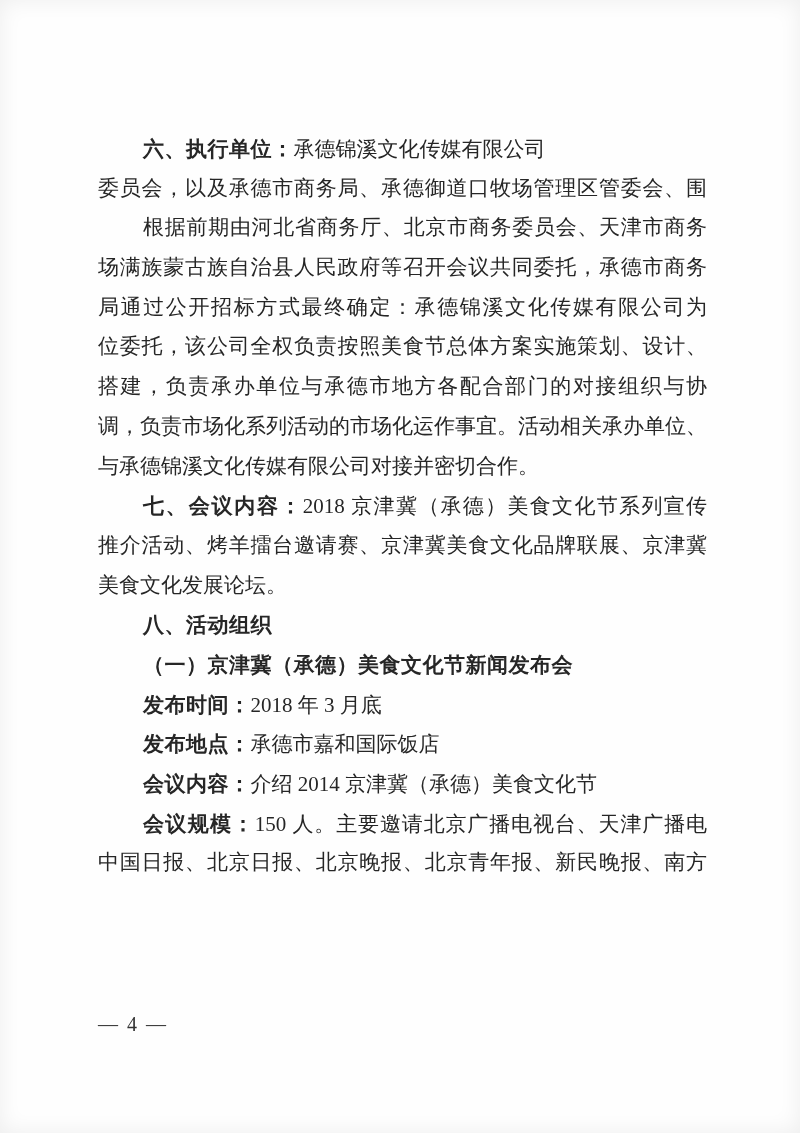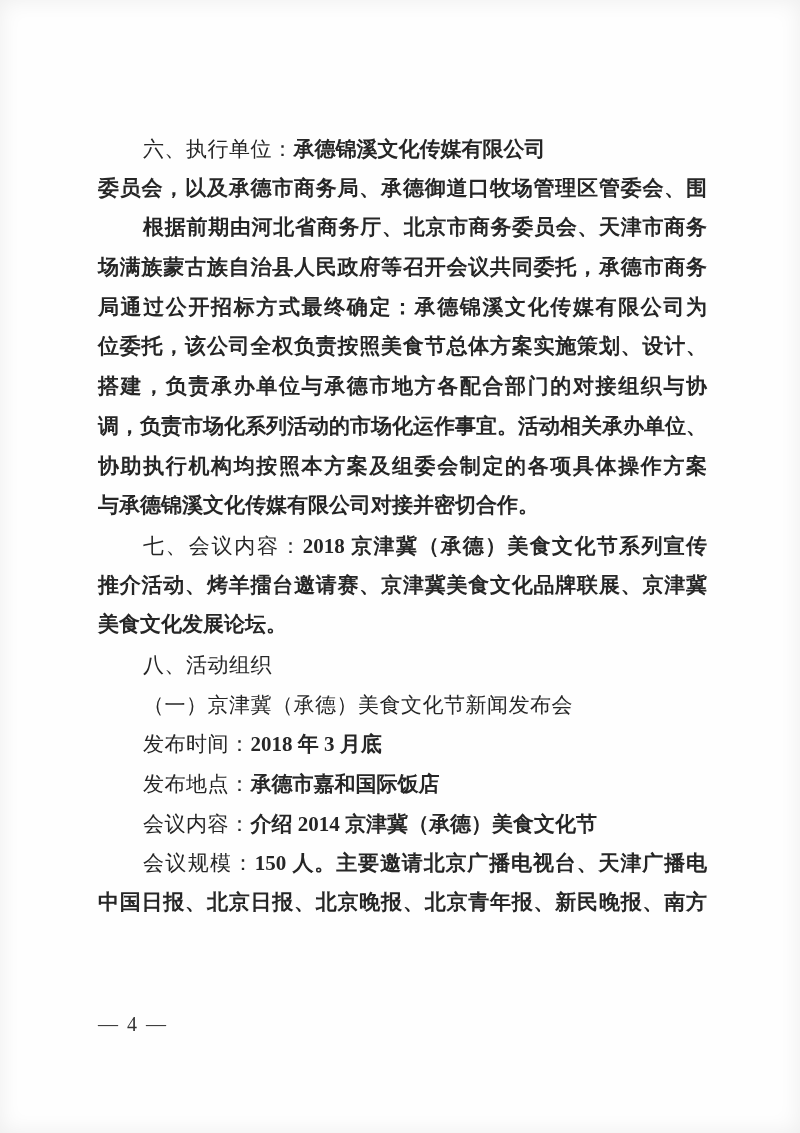--- a/index.html
+++ b/index.html
@@ -36,26 +36,26 @@
     text-align: justify;
     text-align-last: justify;
   }
   .line.indent {
     padding-left: 45px;
   }
   .line.indent.j {
     
   }
   .seg-b {
-    font-weight: normal;
+    font-weight: bold;
     font-family: "Liberation Sans", "DejaVu Sans", sans-serif;
     letter-spacing: 0.5px;
   }
   .seg-r {
-    font-weight: bold;
+    font-weight: normal;
   }
   .footer {
     position: absolute;
     left: 98px;
     top: 1008px;
     height: 32px;
     line-height: 32px;
     font-size: 20px;
     color: #333333;
     letter-spacing: 2px;
@@ -68,21 +68,20 @@
   <div class="content">
 
   <div class="line indent"><span class="seg-b">六、执行单位：</span><span class="seg-r">承德锦溪文化传媒有限公司</span></div>
       <div class="line j"><span class="seg-r">委员会，以及承德市商务局、承德御道口牧场管理区管委会、围</span></div>
       <div class="line indent j"><span class="seg-r">根据前期由河北省商务厅、北京市商务委员会、天津市商务</span></div>
       <div class="line j"><span class="seg-r">场满族蒙古族自治县人民政府等召开会议共同委托，承德市商务</span></div>
       <div class="line j"><span class="seg-r">局通过公开招标方式最终确定：承德锦溪文化传媒有限公司为</span></div>
       <div class="line j"><span class="seg-r">位委托，该公司全权负责按照美食节总体方案实施策划、设计、</span></div>
       <div class="line j"><span class="seg-r">搭建，负责承办单位与承德市地方各配合部门的对接组织与协</span></div>
       <div class="line j"><span class="seg-r">调，负责市场化系列活动的市场化运作事宜。活动相关承办单位、</span></div>
-      <div class="line j"><span class="seg-r">协助执行机构均按照本方案及组委会制定的各项具体操作方案</span></div>
       <div class="line"><span class="seg-r">与承德锦溪文化传媒有限公司对接并密切合作。</span></div>
       <div class="line indent j"><span class="seg-b">七、会议内容：</span><span class="seg-r">2018 京津冀（承德）美食文化节系列宣传</span></div>
       <div class="line j"><span class="seg-r">推介活动、烤羊擂台邀请赛、京津冀美食文化品牌联展、京津冀</span></div>
       <div class="line"><span class="seg-r">美食文化发展论坛。</span></div>
       <div class="line indent"><span class="seg-b">八、活动组织</span></div>
       <div class="line indent"><span class="seg-b">（一）京津冀（承德）美食文化节新闻发布会</span></div>
       <div class="line indent"><span class="seg-b">发布时间：</span><span class="seg-r">2018 年 3 月底</span></div>
       <div class="line indent"><span class="seg-b">发布地点：</span><span class="seg-r">承德市嘉和国际饭店</span></div>
       <div class="line indent"><span class="seg-b">会议内容：</span><span class="seg-r">介绍 2014 京津冀（承德）美食文化节</span></div>
       <div class="line indent j"><span class="seg-b">会议规模：</span><span class="seg-r">150 人。主要邀请北京广播电视台、天津广播电</span></div>

